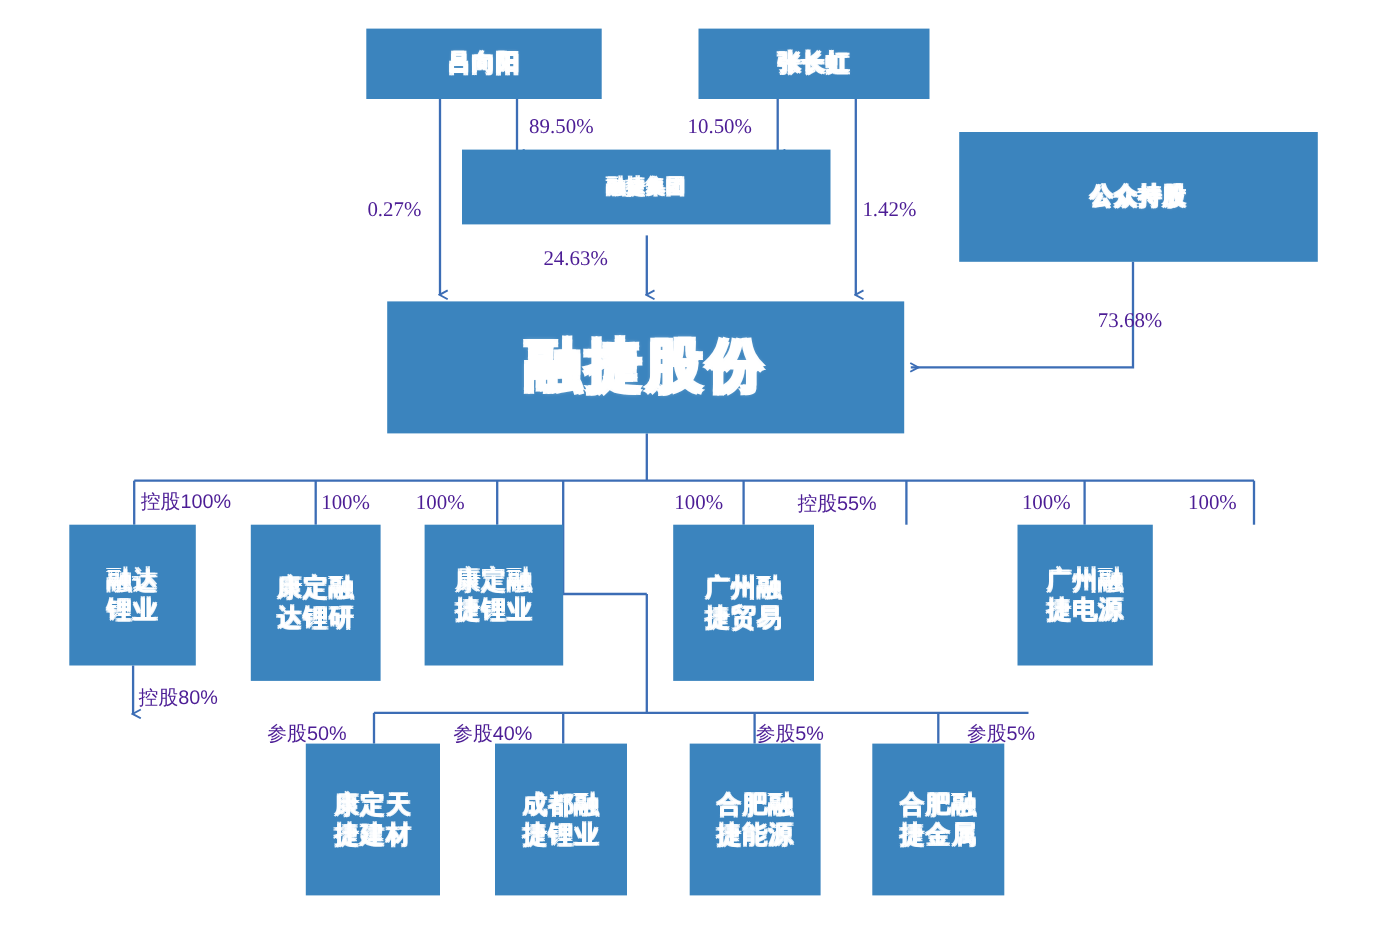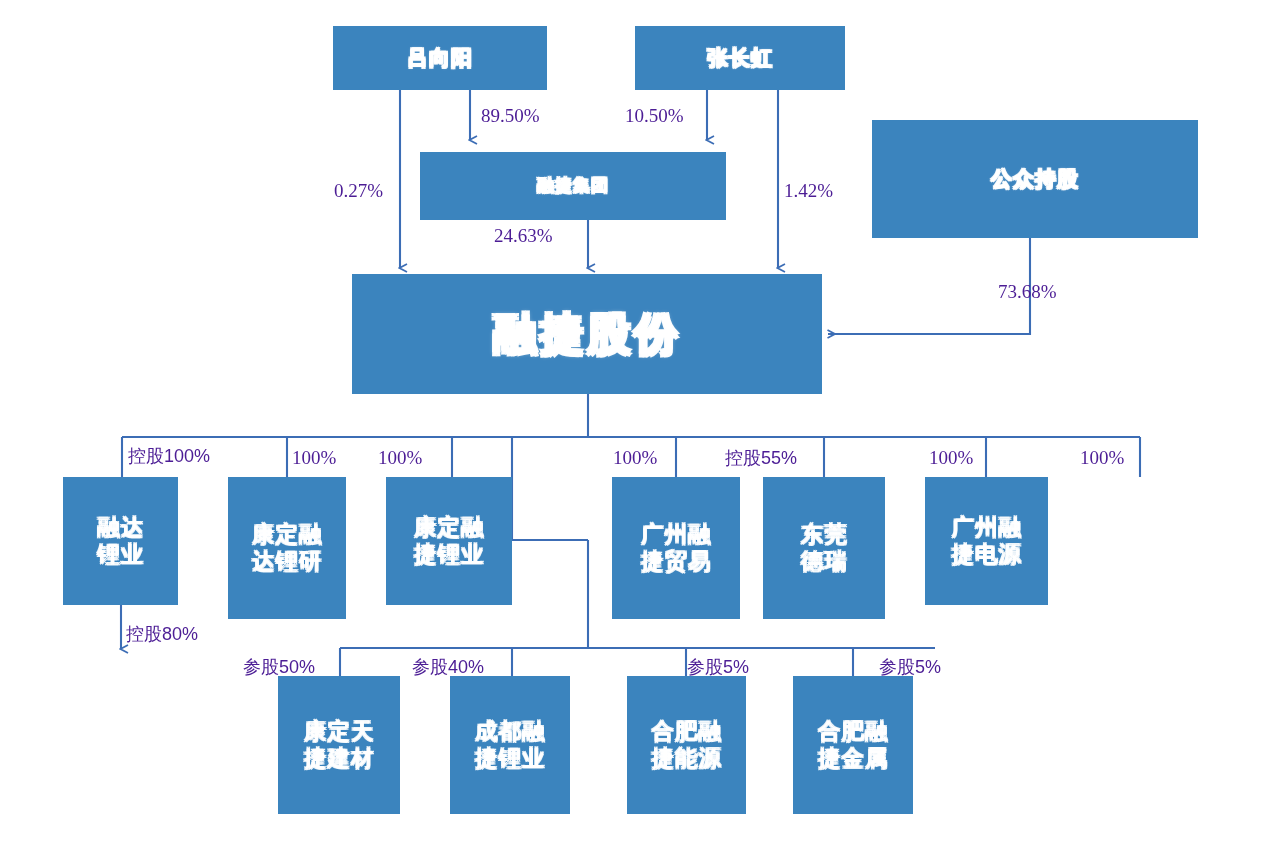--- a/index.html
+++ b/index.html
@@ -46,21 +46,21 @@
     text-shadow:
       -1px -1px 0 rgba(255,255,255,0.95),
        1px -1px 0 rgba(255,255,255,0.95),
       -1px  1px 0 rgba(255,255,255,0.95),
        1px  1px 0 rgba(255,255,255,0.95),
        0    0   3px rgba(255,255,255,0.6);
   }
   .tier-person .label { font-size: 21px; letter-spacing: 1px; }
   .tier-group  .label { font-size: 17px; letter-spacing: 1px; }
   .tier-public .label { font-size: 21px; letter-spacing: 1px; }
-  .tier-main   .label { font-size: 44px; letter-spacing: 3px;
+  .tier-main   .label { font-size: 52px; letter-spacing: 3px;
     text-shadow:
       -2px -2px 0 rgba(255,255,255,0.98),
        2px -2px 0 rgba(255,255,255,0.98),
       -2px  2px 0 rgba(255,255,255,0.98),
        2px  2px 0 rgba(255,255,255,0.98),
        0    0   5px rgba(255,255,255,0.75);
   }
   .tier-sub .label, .tier-leaf .label {
     font-size: 23px;
     letter-spacing: 0.5px;
@@ -142,21 +142,21 @@
   </svg>
 
   <div class="node tier-person" style="left:333px; top:26px; width:214px; height:64px;">
     <span class="label">吕向阳</span>
   </div>
 
   <div class="node tier-person" style="left:635px; top:26px; width:210px; height:64px;">
     <span class="label">张长虹</span>
   </div>
 
-  <div class="node tier-group" style="left:420px; top:152px; width:306px; height:68px;">
+  <div class="node tier-group" style="left:420px; top:136px; width:335px; height:68px;">
     <span class="label">融捷集团</span>
   </div>
 
   <div class="node tier-public" style="left:872px; top:120px; width:326px; height:118px;">
     <span class="label">公众持股</span>
   </div>
 
   <div class="node tier-main" style="left:352px; top:274px; width:470px; height:120px;">
     <span class="label">融捷股份</span>
   </div>
@@ -174,24 +174,20 @@
   <div class="node tier-sub" style="left:386px; top:477px; width:126px; height:128px;">
     <span class="label">康定融
 捷锂业</span>
   </div>
 
   <div class="node tier-sub" style="left:612px; top:477px; width:128px; height:142px;">
     <span class="label">广州融
 捷贸易</span>
   </div>
 
-  <div class="node tier-sub" style="left:763px; top:477px; width:122px; height:142px;">
-    <span class="label">东莞
-德瑞</span>
-  </div>
 
   <div class="node tier-sub" style="left:925px; top:477px; width:123px; height:128px;">
     <span class="label">广州融
 捷电源</span>
   </div>
 
 
 
   <div class="node tier-leaf" style="left:278px; top:676px; width:122px; height:138px;">
     <span class="label">康定天

